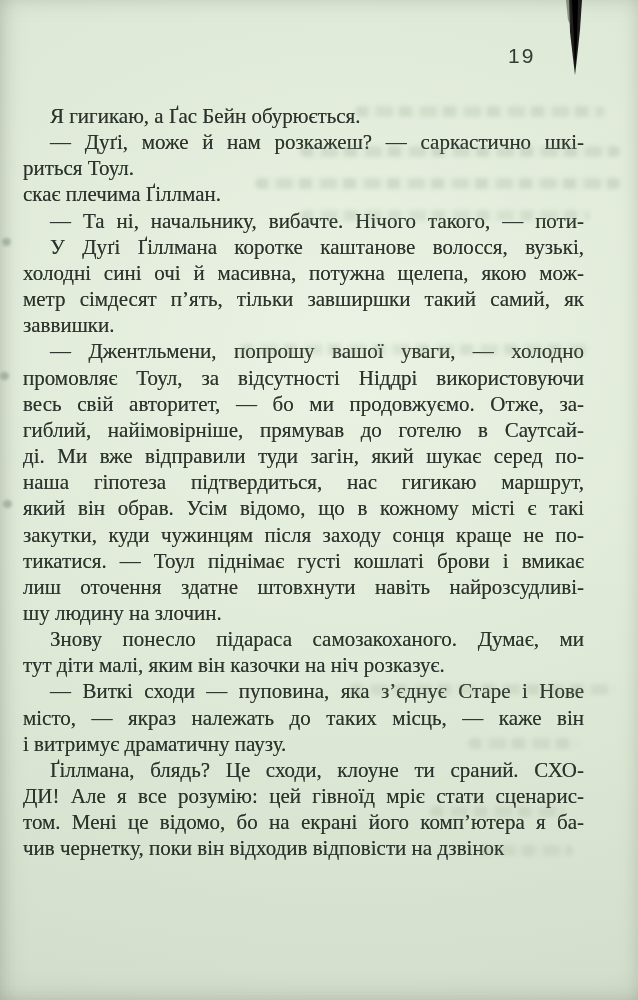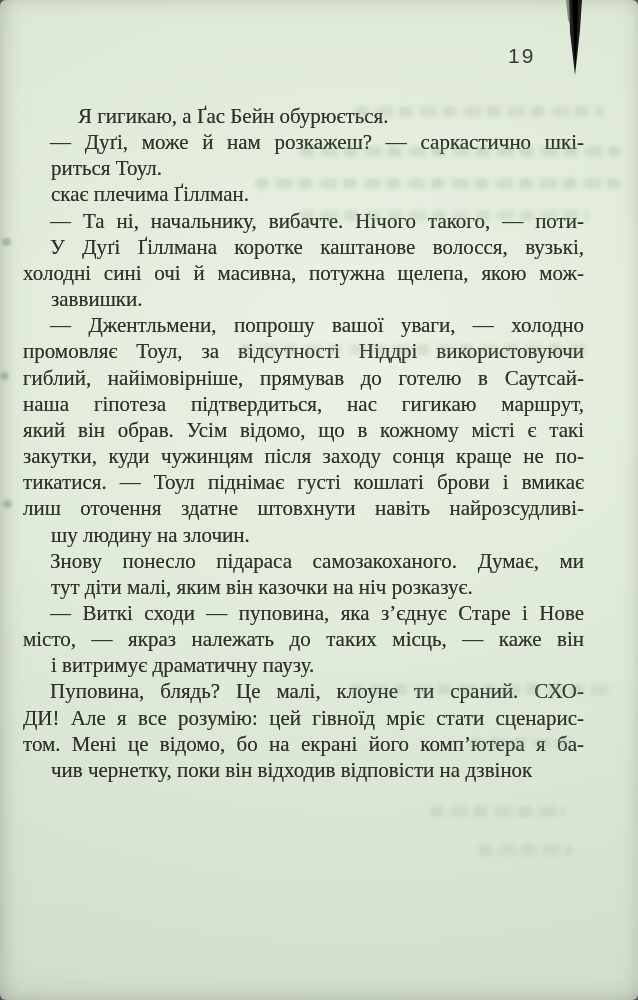--- a/index.html
+++ b/index.html
@@ -12,21 +12,20 @@
     overflow: hidden;
     background:
       radial-gradient(ellipse 900px 700px at 55% 35%, rgba(236,244,229,0.9) 0%, rgba(223,233,215,0.65) 55%, rgba(205,216,198,0.55) 100%),
       linear-gradient(180deg, #dfe9d8 0%, #dde8d6 55%, #d7e2cf 100%);
     box-shadow:
       inset 14px 0 22px -12px rgba(120,130,115,0.35),
       inset -10px 0 20px -12px rgba(120,130,115,0.25),
       inset 0 -14px 26px -14px rgba(120,130,115,0.30),
       inset 0 12px 24px -14px rgba(140,150,135,0.22);
     font-family: "Liberation Serif", "DejaVu Serif", serif;
-    border-radius: 6px;
   }
 
   .page-number {
     position: absolute;
     left: 508px;
     top: 44px;
     width: 40px;
     text-align: left;
     font-family: "Liberation Sans", "DejaVu Sans", sans-serif;
     font-size: 21px;
@@ -54,21 +53,20 @@
   }
 
   .line {
     text-align: justify;
     text-align-last: justify;
     white-space: nowrap;
     overflow: visible;
   }
   .line.para-end {
     text-align-last: left;
-    margin-left: 28px;
   }
   .line.indent {
     padding-left: 27px;
   }
 
   
   .bleed {
     position: absolute;
     height: 11px;
     border-radius: 5px;
@@ -103,36 +101,39 @@
   </svg>
 
   <div class="text-block">
       <div class="line indent para-end">Я гигикаю, а Ґас Бейн обурюється.</div>
       <div class="line indent">— Дуґі, може й нам розкажеш? — саркастично шкі-</div>
       <div class="line para-end">риться Тоул.</div>
       <div class="line para-end">скає плечима Ґіллман.</div>
       <div class="line indent">— Та ні, начальнику, вибачте. Нічого такого, — поти-</div>
       <div class="line indent">У Дуґі Ґіллмана коротке каштанове волосся, вузькі,</div>
       <div class="line">холодні сині очі й масивна, потужна щелепа, якою мож-</div>
+      <div class="line">метр сімдесят п’ять, тільки завширшки такий самий, як</div>
       <div class="line para-end">заввишки.</div>
       <div class="line indent">— Джентльмени, попрошу вашої уваги, — холодно</div>
       <div class="line">промовляє Тоул, за відсутності Ніддрі використовуючи</div>
+      <div class="line">весь свій авторитет, — бо ми продовжуємо. Отже, за-</div>
       <div class="line">гиблий, найімовірніше, прямував до готелю в Саутсай-</div>
+      <div class="line">ді. Ми вже відправили туди загін, який шукає серед по-</div>
       <div class="line">наша гіпотеза підтвердиться, нас гигикаю маршрут,</div>
       <div class="line">який він обрав. Усім відомо, що в кожному місті є такі</div>
       <div class="line">закутки, куди чужинцям після заходу сонця краще не по-</div>
       <div class="line">тикатися. — Тоул піднімає густі кошлаті брови і вмикає</div>
       <div class="line">лиш оточення здатне штовхнути навіть найрозсудливі-</div>
       <div class="line para-end">шу людину на злочин.</div>
       <div class="line indent">Знову понесло підараса самозакоханого. Думає, ми</div>
       <div class="line para-end">тут діти малі, яким він казочки на ніч розказує.</div>
       <div class="line indent">— Виткі сходи — пуповина, яка з’єднує Старе і Нове</div>
       <div class="line">місто, — якраз належать до таких місць, — каже він</div>
       <div class="line para-end">і витримує драматичну паузу.</div>
-      <div class="line indent">Пуповина, блядь? Це малі, клоуне ти сраний. СХО-</div>
+      <div class="line indent">Ґіллмана, блядь? Це сходи, клоуне ти сраний. СХО-</div>
       <div class="line">ДИ! Але я все розумію: цей гівноїд мріє стати сценарис-</div>
       <div class="line">том. Мені це відомо, бо на екрані його комп’ютера я ба-</div>
       <div class="line para-end">чив чернетку, поки він відходив відповісти на дзвінок</div>
     </div>
 
   <div class="bleed" style="left:355px; top:106px; width:250px;"></div>
   <div class="bleed" style="left:300px; top:146px; width:320px; opacity:0.5;"></div>
   <div class="bleed" style="left:255px; top:178px; width:365px; opacity:0.5;"></div>
   <div class="bleed" style="left:300px; top:210px; width:290px; opacity:0.4;"></div>
   <div class="bleed" style="left:240px; top:344px; width:350px; opacity:0.42;"></div>

